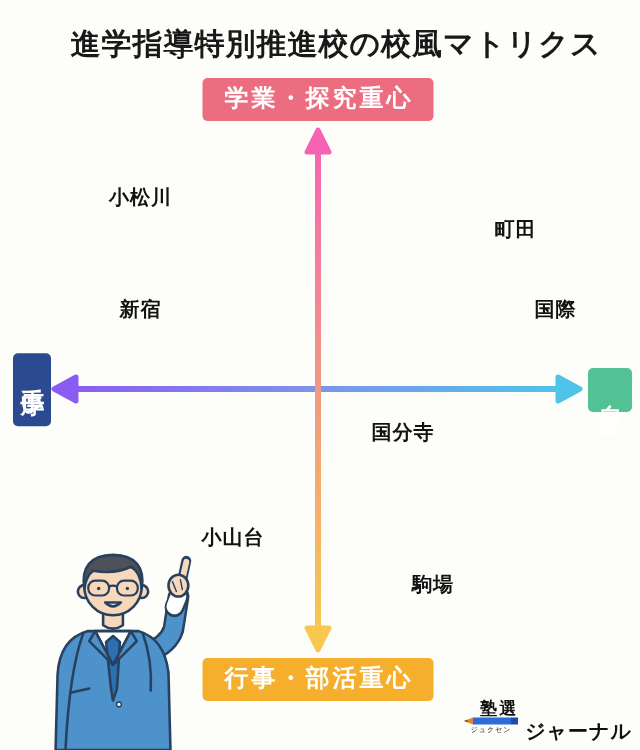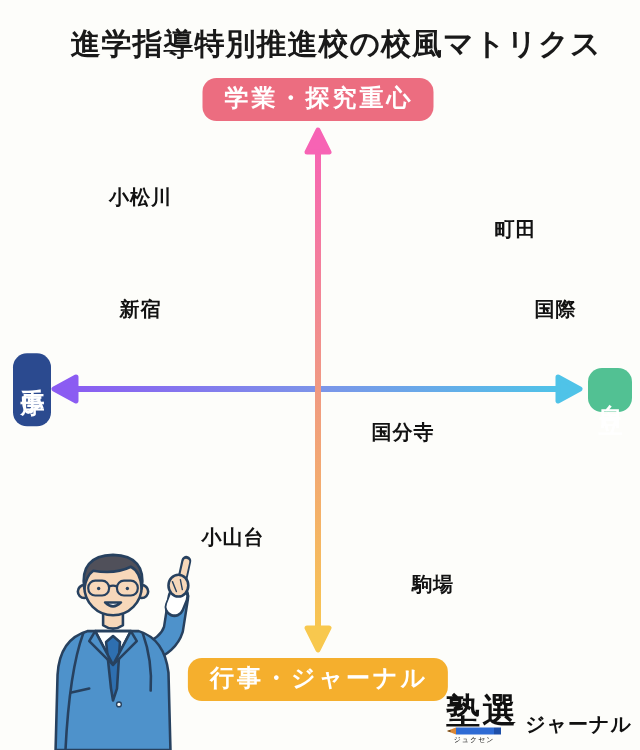--- a/index.html
+++ b/index.html
@@ -9,21 +9,21 @@
     background:#fdfdfa;overflow:hidden;
   }
   .title{
     position:absolute;top:8px;left:0;width:100%;text-align:center;
     font-size:30px;font-weight:800;color:#191919;letter-spacing:1px;margin:16px;
     white-space:nowrap;
   }
   .axes-svg{position:absolute;left:0;top:0;}
   .badge{
     position:absolute;color:#fff;font-weight:700;white-space:nowrap;
-    border-radius:14px;line-height:1.15;
+    border-radius:5px;line-height:1.15;
   }
   .badge-top{
     left:318px;top:78px;transform:translateX(-50%);
     background:var(--c-top,#ec6d80);font-size:24px;letter-spacing:3px;
     padding:7px 20px 8px 22px;
   }
   .badge-bottom{
     left:318px;top:658px;transform:translateX(-50%);
     background:var(--c-bottom,#f5af2d);font-size:24px;letter-spacing:3px;
     padding:7px 20px 8px 22px;
@@ -41,21 +41,21 @@
   .school-label{
     position:absolute;transform:translate(-50%,-50%);
     font-size:20px;font-weight:700;color:#121212;white-space:nowrap;
     letter-spacing:1px;
   }
   .illustration{position:absolute;left:22px;top:542px;}
   .logo{
     position:absolute;right:8px;bottom:5px;display:flex;align-items:flex-start;gap:7px;
   }
   .logo-stack{display:flex;flex-direction:column;align-items:center;}
-  .logo-main{font-size:34px;font-weight:800;color:#111;line-height:1;letter-spacing:2px;margin-left:16px;}
+  .logo-main{font-size:17px;font-weight:800;color:#111;line-height:1;letter-spacing:2px;margin-left:16px;}
   .logo-sub{font-size:7px;color:#222;letter-spacing:1px;margin-top:0;}
   .logo-journal{font-size:20px;font-weight:800;color:#111;margin-top:18px;letter-spacing:1px;}
 </style>
 </head>
 <body>
 
 <div class="canvas">
 
   <h1 class="title">進学指導特別推進校の校風マトリクス</h1>
 
@@ -80,21 +80,21 @@
     </g>
 
     <g>
       <line x1="318" y1="142" x2="318" y2="640" stroke="url(#vgrad)" stroke-width="6" stroke-linecap="round"></line>
       <polygon points="307,152 318,130 329,152" fill="#f763b4" stroke="#f763b4" stroke-width="5" stroke-linejoin="round"></polygon>
       <polygon points="307,628 318,650 329,628" fill="#f8c84e" stroke="#f8c84e" stroke-width="5" stroke-linejoin="round"></polygon>
     </g>
   </svg>
 
   <div class="badge badge-top">学業・探究重心</div>
-  <div class="badge badge-bottom">行事・ジャーナル</div>
+  <div class="badge badge-bottom">行事・部活重心</div>
   <div class="badge badge-left">手厚い</div>
   <div class="badge badge-right">自立</div>
 
   <div id="points">
       <div class="school-label" style="left: 140.5px; top: 196.5px;">小松川</div>
       <div class="school-label" style="left: 515.5px; top: 229px;">町田</div>
       <div class="school-label" style="left: 140.5px; top: 309px; text-align: center;">新宿</div>
       <div class="school-label" style="left: 555.5px; top: 309px;">国際</div>
       <div class="school-label" style="left: 403px; top: 432px;">国分寺</div>
       <div class="school-label" style="left: 233px; top: 536.5px;">小山台</div>

